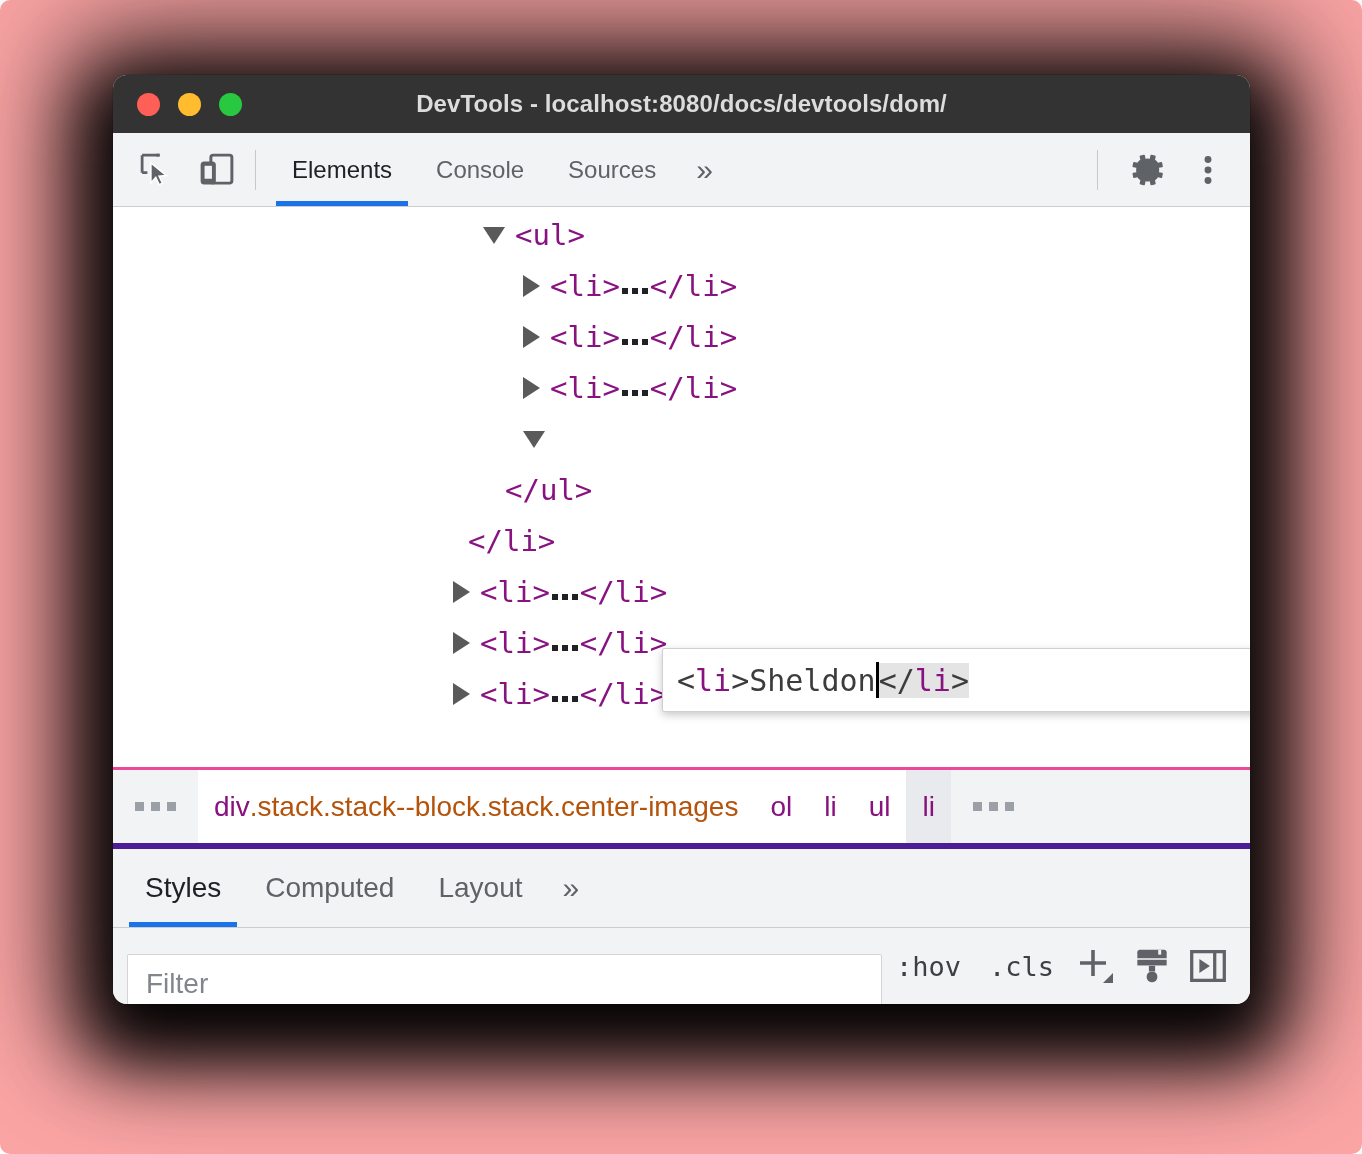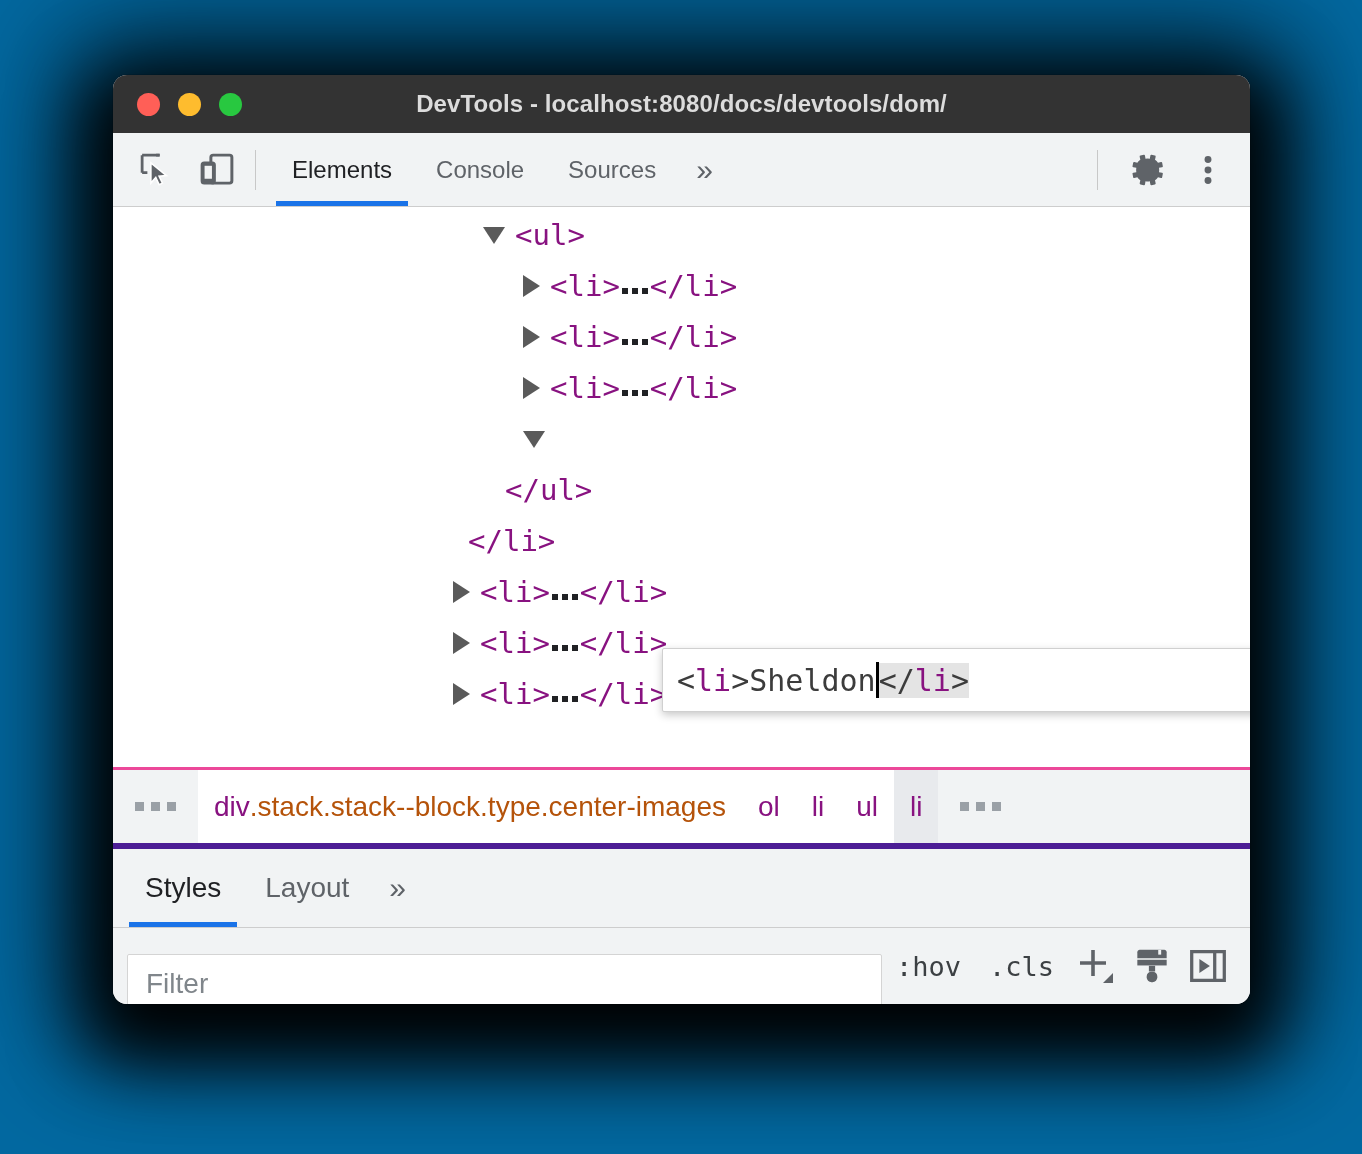--- a/index.html
+++ b/index.html
@@ -9,21 +9,22 @@
     width: 1362px;
     height: 1154px;
     overflow: hidden;
     font-family: "Liberation Sans", sans-serif;
   }
 
   #stage {
     position: relative;
     width: 1362px;
     height: 1154px;
-    background: #0369a1;
+    background: #fca5a5;
+    border-radius: 10px;
   }
 
   
   #window {
     position: absolute;
     left: 113px;
     top: 75px;
     width: 1137px;
     height: 929px;
     border-radius: 14px;
@@ -421,37 +422,38 @@
     <div id="breadcrumb">
       <div class="crumb pad">
         <span class="crumb-dots">
             <i></i>
             <i></i>
             <i></i>
           </span>
       </div>
       <div class="crumb">
           <span>div</span>
-          <span class="cls">.stack.stack--block.type.center-images</span>
+          <span class="cls">.stack.stack--block.stack.center-images</span>
         </div>
       <div class="crumb">ol</div>
       <div class="crumb">li</div>
       <div class="crumb">ul</div>
       <div class="crumb selected">li</div>
       <div class="crumb pad">
         <span class="crumb-dots">
             <i></i>
             <i></i>
             <i></i>
           </span>
       </div>
     </div>
 
     <div id="bottom-tabs">
       <div class="btab active">Styles</div>
+      <div class="btab">Computed</div>
       <div class="btab">Layout</div>
       <div class="tb-chev">»</div>
     </div>
 
     <div id="filter-bar">
       <div id="filter-input">Filter</div>
       <div class="fb-btn">:hov</div>
       <div class="fb-btn">.cls</div>
       <div class="fb-icon">
         <svg width="48" height="48" viewBox="0 0 24 24">

